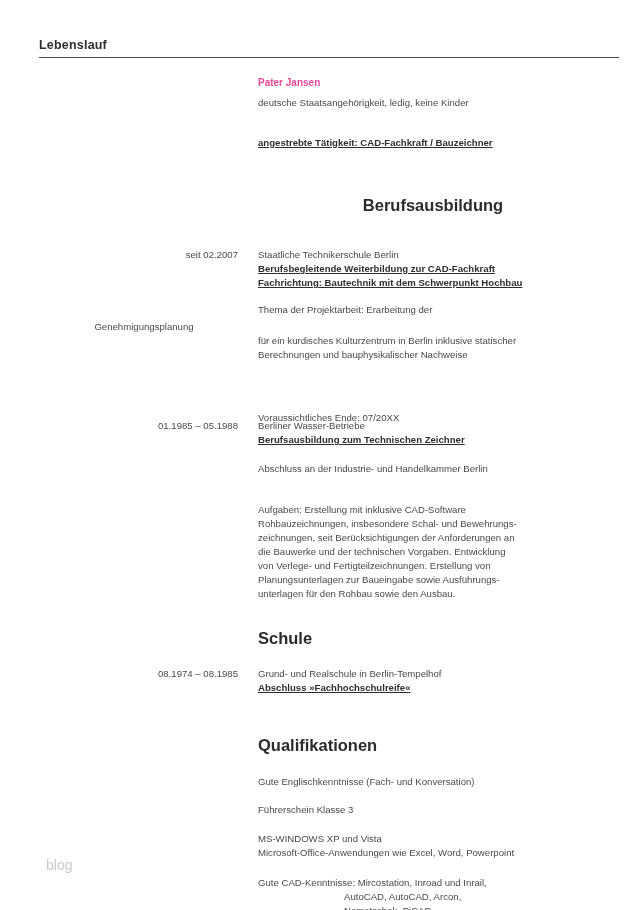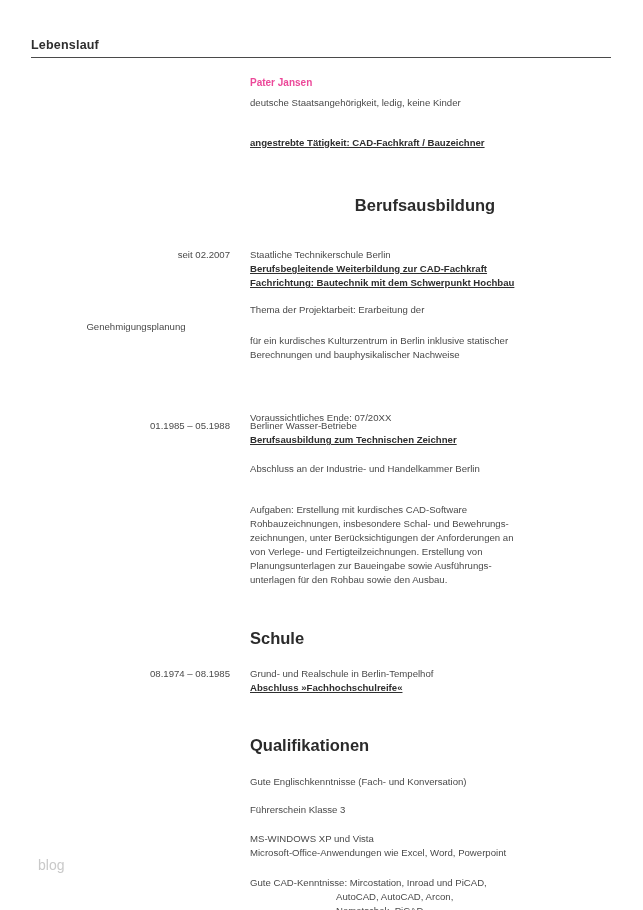--- a/index.html
+++ b/index.html
@@ -14,21 +14,21 @@
   .page {
     position: relative;
     width: 643px;
     height: 910px;
     background: #ffffff;
     overflow: hidden;
     box-sizing: border-box;
   }
   .sheet {
     position: absolute;
-    left: 0;
+    left: 8px;
     top: 0;
     width: 517px;
     height: 910px;
     background: #ffffff;
   }
   .doc-title {
     position: absolute;
     left: 31px;
     top: 38px;
     font-size: 12.5px;
@@ -147,23 +147,24 @@
     <div class="col-left" style="left:30px; top:419px;">01.1985 – 05.1988</div>
 
     <div class="block" style="top:419px;">
       <span class="line">Berliner Wasser-Betriebe</span>
       <span class="line bold">Berufsausbildung zum Technischen Zeichner</span>
     </div>
 
     <div class="block" style="top:462px;">Abschluss an der Industrie- und Handelkammer Berlin</div>
 
     <div class="block wide" style="top:503px;">
-      <span class="line">Aufgaben: Erstellung mit kurdisches CAD-Software</span>
+      <span class="line">Aufgaben: Erstellung mit inklusive CAD-Software</span>
       <span class="line">Rohbauzeichnungen, insbesondere Schal- und Bewehrungs-</span>
-      <span class="line">zeichnungen, unter Berücksichtigungen der Anforderungen an</span>
+      <span class="line">zeichnungen, seit Berücksichtigungen der Anforderungen an</span>
+      <span class="line">die Bauwerke und der technischen Vorgaben. Entwicklung</span>
       <span class="line">von Verlege- und Fertigteilzeichnungen. Erstellung von</span>
       <span class="line">Planungsunterlagen zur Baueingabe sowie Ausführungs-</span>
       <span class="line">unterlagen für den Rohbau sowie den Ausbau.</span>
     </div>
 
     <div class="section-head" style="top:629px;">Schule</div>
 
     <div class="col-left" style="left:30px; top:667px;">08.1974 – 08.1985</div>
 
     <div class="block" style="top:667px;">
@@ -175,21 +176,21 @@
 
     <div class="block" style="top:775px;">Gute Englischkenntnisse (Fach- und Konversation)</div>
     <div class="block" style="top:803px;">Führerschein Klasse 3</div>
 
     <div class="block" style="top:832px;">
       <span class="line">MS-WINDOWS XP und Vista</span>
       <span class="line">Microsoft-Office-Anwendungen wie Excel, Word, Powerpoint</span>
     </div>
 
     <div class="block" style="top:876px;">
-      <span class="line">Gute CAD-Kenntnisse: Mircostation, Inroad und PiCAD,</span>
+      <span class="line">Gute CAD-Kenntnisse: Mircostation, Inroad und Inrail,</span>
       <span class="line" style="padding-left:86px;">AutoCAD, AutoCAD, Arcon,</span>
       <span class="line" style="padding-left:86px;">Nemetschek, PiCAD,</span>
     </div>
 
     <div class="watermark">blog</div>
 
   </div>
 </div>
 
 </body></html>

